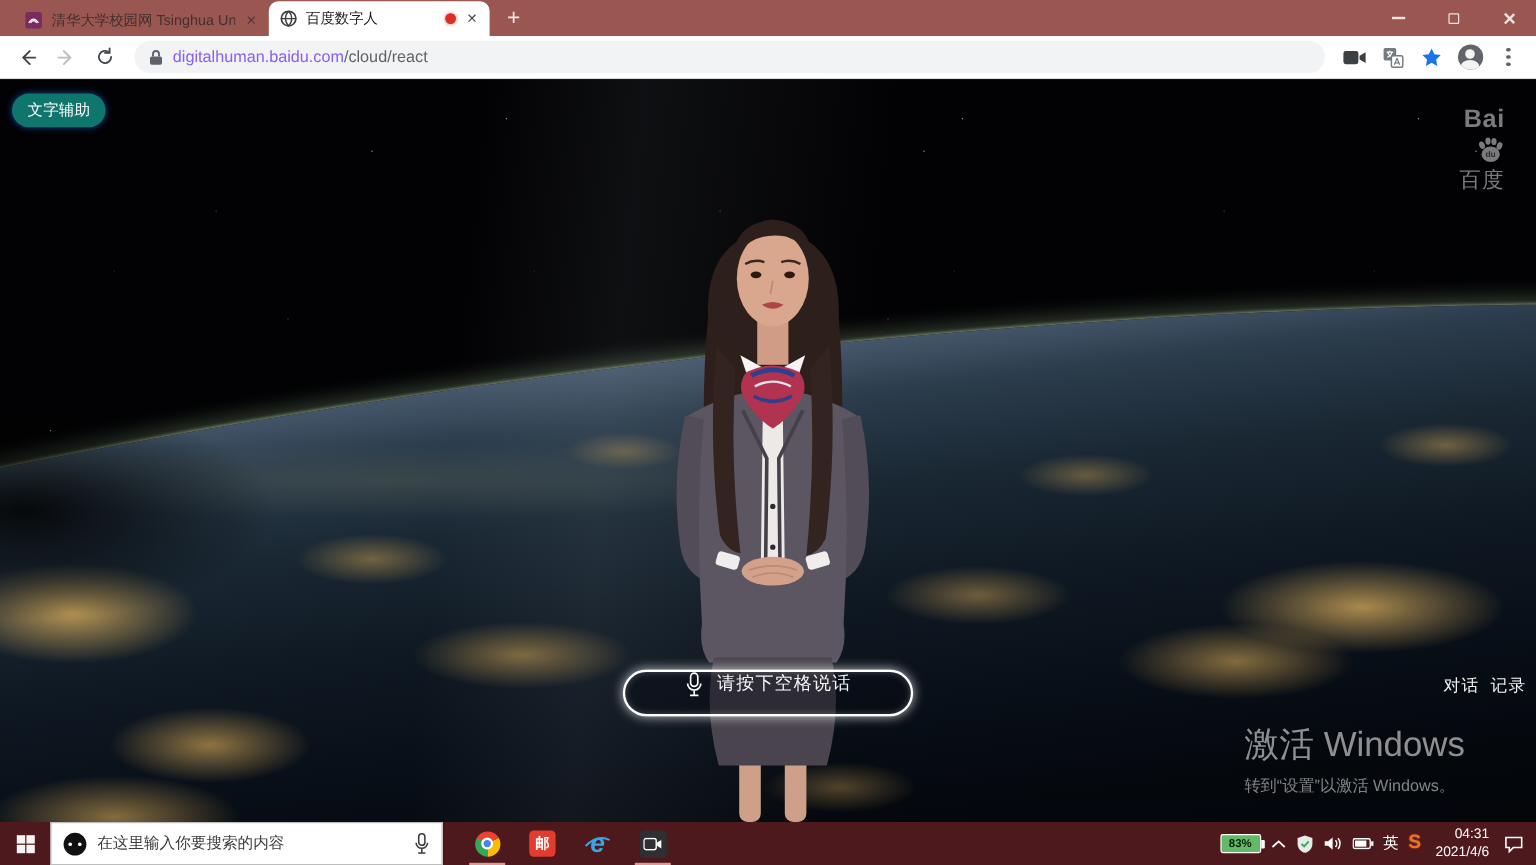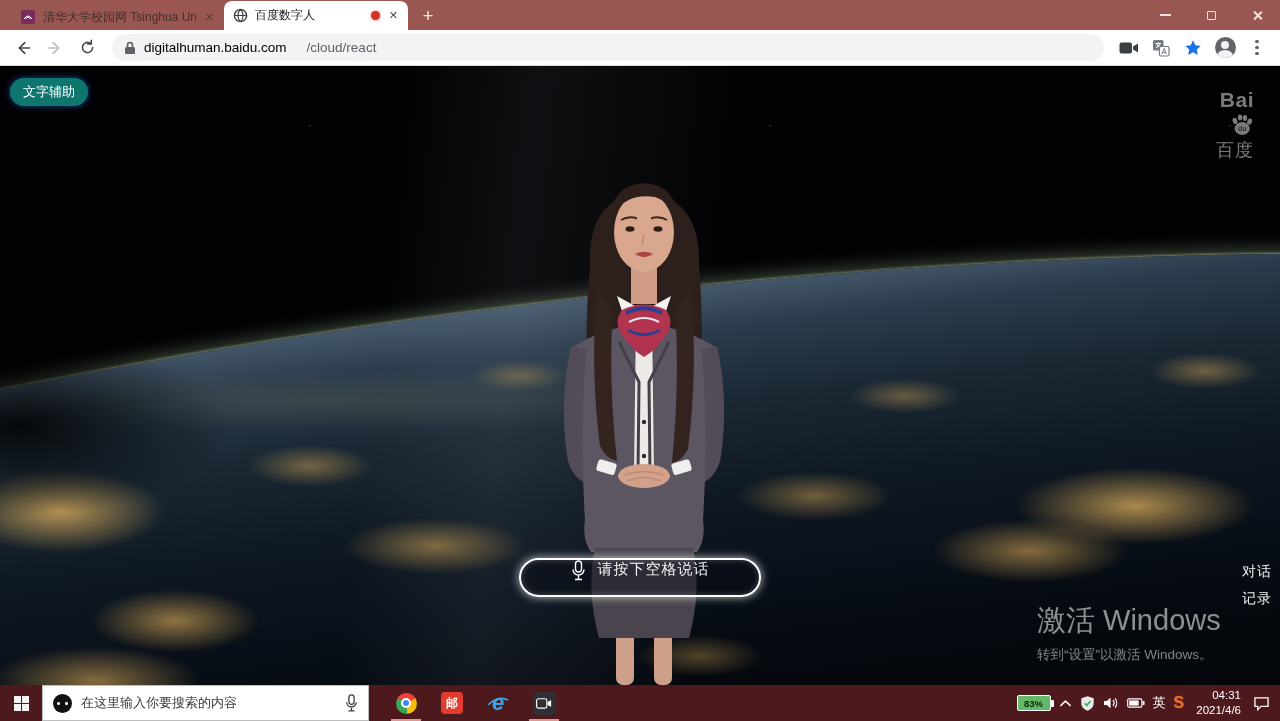--- a/index.html
+++ b/index.html
@@ -24,21 +24,21 @@
   .win-max { width:9px; height:9px; border:1.4px solid #f3e2e0; border-radius:1px; }
   .win-close-x { position:relative; width:11px; height:11px; }
   .win-close-x:before,.win-close-x:after { content:""; position:absolute; left:5px; top:0; width:1.5px; height:11px; background:#f3e2e0; }
   .win-close-x:before { transform:rotate(45deg);} .win-close-x:after { transform:rotate(-45deg);}
 
   
   .toolbar { height:36px; background:#fff; border-bottom:1px solid #d8d8d8; display:flex; align-items:center; padding:0 10px; gap:6px; flex:0 0 auto; }
   .navbtn { width:26px; height:26px; display:flex; align-items:center; justify-content:center; border-radius:50%; cursor:pointer; flex:0 0 auto; }
   .addressbar { flex:1; height:27px; background:#f1f3f4; border-radius:14px; display:flex; align-items:center; padding:0 12px; gap:8px; margin:0 6px; cursor:text; }
   .url { font-size:13.5px; white-space:nowrap; }
-  .url .domain { color:#000000; } .url .path { color:#5f6368;margin-left:20px; }
+  .url .domain { color:#8b5cf6; } .url .path { color:#5f6368; }
   .avatar-circle { width:21px; height:21px; border-radius:50%; background:#616569; position:relative; overflow:hidden; }
   .avatar-circle:before { content:""; position:absolute; left:6.5px; top:3.5px; width:8px; height:8px; border-radius:50%; background:#f3f3f3; }
   .avatar-circle:after { content:""; position:absolute; left:2.5px; top:13px; width:16px; height:12px; border-radius:50%; background:#f3f3f3; }
   .menu-dots { display:flex; flex-direction:column; gap:2.5px; padding:4px; }
   .menu-dots i { width:3.5px; height:3.5px; border-radius:50%; background:#5f6368; }
 
   
   .page { position:relative; flex:1 1 auto; height:619px; background:#020204; overflow:hidden; }
   .stars { position:absolute; inset:0; z-index:0;
     background-image:
@@ -78,21 +78,21 @@
     font-size:13px; padding:5px 13px; border-radius:14px; border:none; cursor:pointer;
     box-shadow:0 0 6px rgba(34,119,246,.6); font-family:inherit; }
   .baidu-logo { position:absolute; z-index:5; right:26px; top:22px; display:flex; align-items:flex-end; gap:1px; opacity:.82;flex-direction:column; }
   .baidu-logo .bai { font-size:21px; font-weight:700; color:#96969a; letter-spacing:.5px; }
   .baidu-logo .cn { font-size:18px; color:#96969a; letter-spacing:1px; padding-bottom:1px; }
   .mic-pill { position:absolute; z-index:5; left:calc(50% - 121px); top:492px; width:242px; height:39px;
     border:2px solid #fff; border-radius:21px; background:rgba(8,10,18,.42);
     box-shadow:0 0 10px rgba(255,255,255,.75), inset 0 0 6px rgba(255,255,255,.25);
     display:flex; align-items:flex-start; justify-content:center; gap:12px; cursor:pointer; }
   .mic-pill .mic-label { color:#f5f5f5; font-size:15px; letter-spacing:1px; }
-  .side-labels { position:absolute; z-index:5; right:8px; top:497px; display:flex; flex-direction:column; gap:9px; text-align:center; }
+  .side-labels { position:absolute; z-index:5; right:8px; top:497px; display:flex; gap:9px; text-align:center; }
   .side-labels div { color:#f2f2f2; font-size:14px; cursor:pointer; letter-spacing:1px; }
   .watermark { position:absolute; z-index:5; left:1037px; top:535px; pointer-events:none; }
   .watermark .wm-title { font-size:29px; color:rgba(195,195,195,.72); }
   .watermark .wm-sub { font-size:13.5px; color:rgba(195,195,195,.66); margin-top:5px; }
 
   
   .taskbar { height:36px; background:#4e191d; display:flex; align-items:center; flex:0 0 auto; position:relative; }
   .startbtn { width:42px; height:36px; display:flex; align-items:center; justify-content:center; cursor:pointer; }
   .winlogo { width:15px; height:15px; display:grid; grid-template-columns:7px 7px; grid-template-rows:7px 7px; gap:1px; }
   .winlogo i { background:#f4f4f4; }

